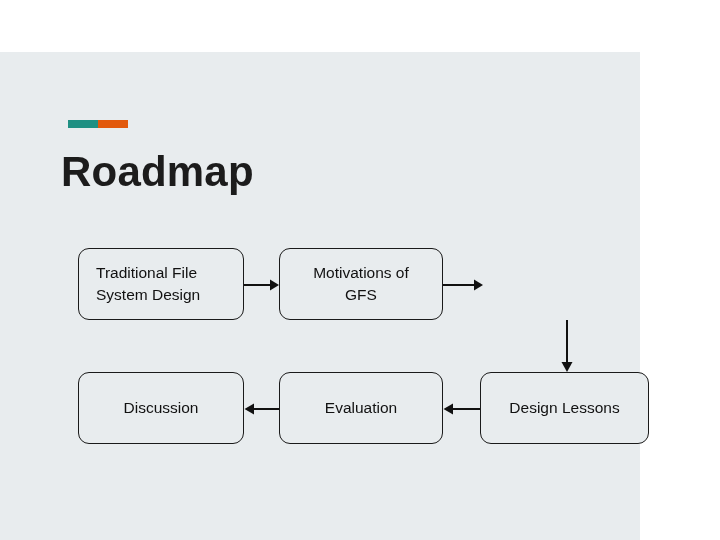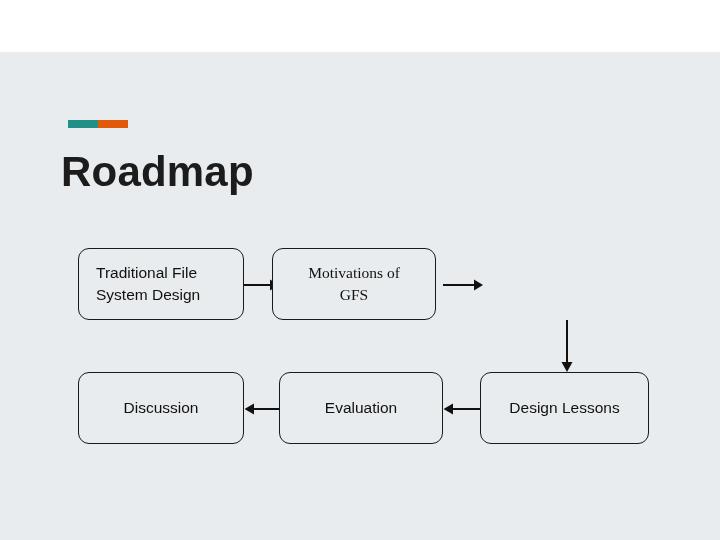--- a/index.html
+++ b/index.html
@@ -16,21 +16,21 @@
   #slide {
     position: relative;
     width: 720px;
     height: 540px;
     background: #ffffff;
   }
   #slide-body {
     position: absolute;
     left: 0;
     top: 52px;
-    width: 720px;
+    width: 640px;
     height: 488px;
     background: #e8ecee;
   }
   
   #accent-bar {
     position: absolute;
     left: 68px;
     top: 120px;
     width: 60px;
     height: 8px;
@@ -83,21 +83,21 @@
     justify-content: flex-start;
     text-align: left;
     padding-left: 17px;
   }
   .box-label {
     display: block;
     white-space: pre-line;
   }
   
   #box-traditional { left: 78px;  top: 248px; width: 166px; height: 72px; }
-  #box-motivations { left: 272px; top: 248px; width: 164px; height: 72px; font-family: Liberation Serif, serif; }
+  #box-motivations { left: 279px; top: 248px; width: 164px; height: 72px; }
   #box-architecture{ left: 483px; top: 248px; width: 169px; height: 72px; }
   #box-discussion  { left: 78px;  top: 372px; width: 166px; height: 72px; }
   #box-evaluation  { left: 279px; top: 372px; width: 164px; height: 72px; }
   #box-design      { left: 480px; top: 372px; width: 169px; height: 72px; }
 
   
   .arrow {
     position: absolute;
   }
   .arrow svg { display: block; overflow: visible; }

